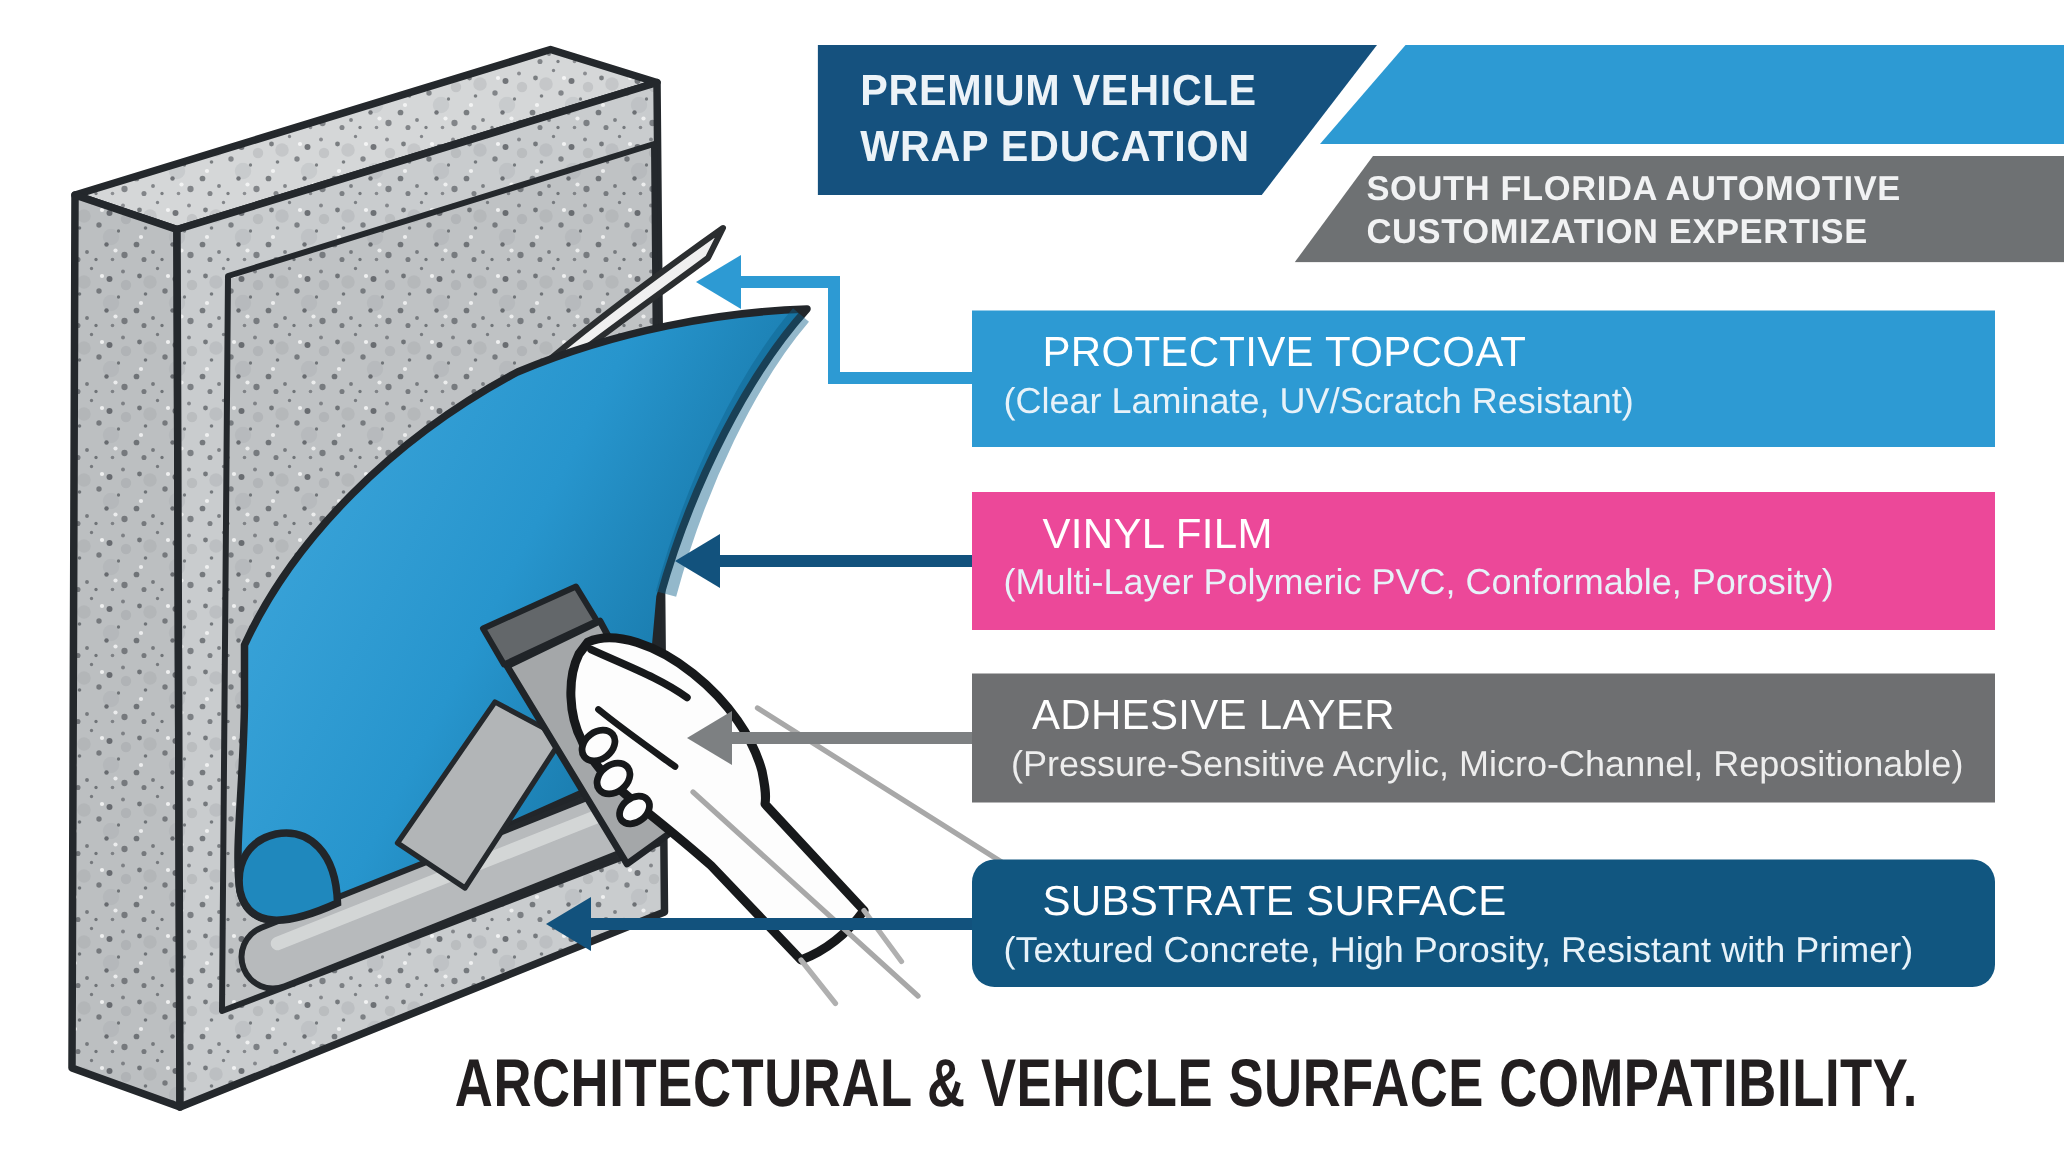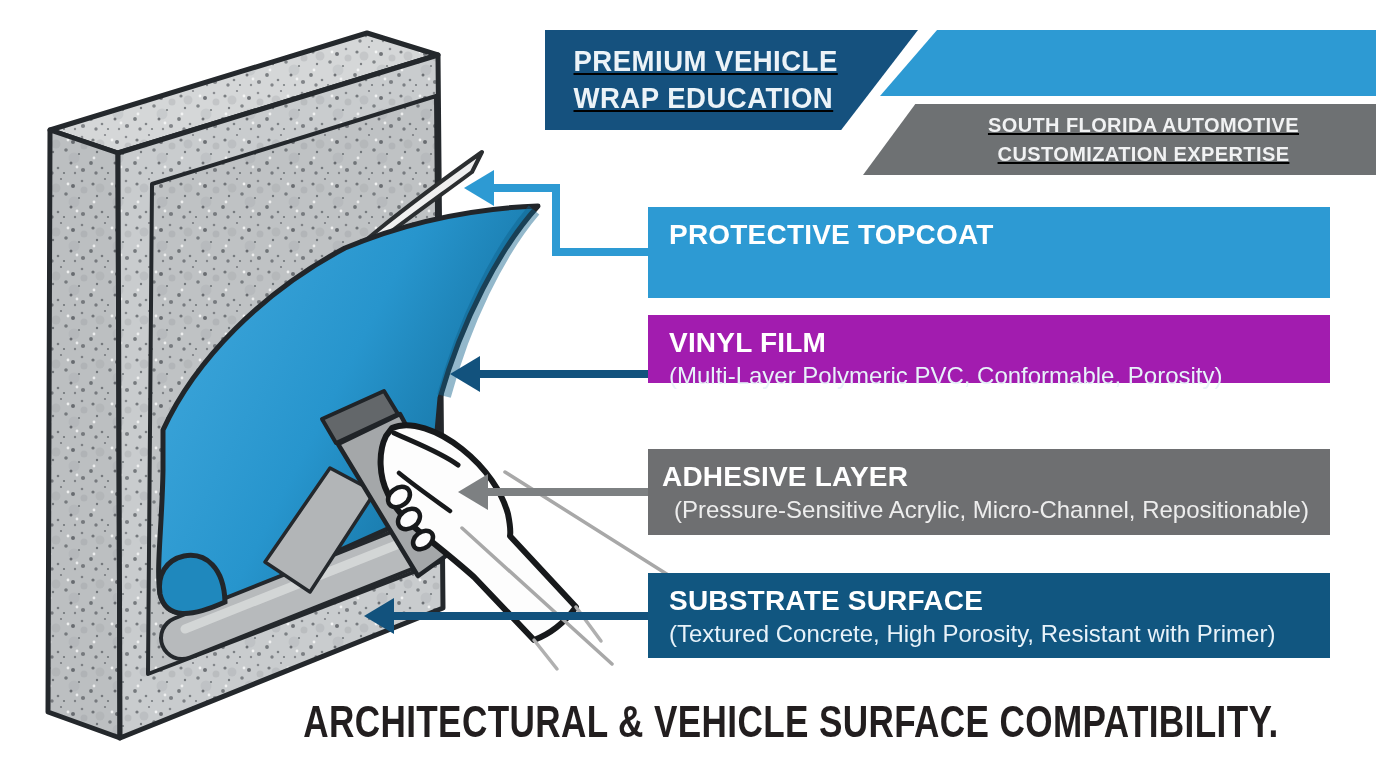--- a/index.html
+++ b/index.html
@@ -1,41 +1,41 @@
 <!DOCTYPE html>
 <html><head>
 <meta charset="utf-8">
 <style>
   html,body{margin:0;padding:0;background:#ffffff;}
   #canvas{position:relative;width:1376px;height:768px;background:#ffffff;overflow:hidden;
           font-family:"Liberation Sans",sans-serif;}
   #scene{position:absolute;left:0;top:0;z-index:1;}
 
   
-  .banner{position:absolute;z-index:2;box-sizing:border-box;text-decoration:underline;}
+  .banner{position:absolute;z-index:2;box-sizing:border-box;}
   #banner-primary{left:545px;top:30px;width:373px;height:100px;background:#15517e;
       clip-path:polygon(0 0,100% 0,79.4% 100%,0 100%);}
   #banner-primary .btxt{padding:13px 0 0 30px;color:#ecf3f8;font-weight:bold;font-size:29px;
       line-height:37px;letter-spacing:.5px;transform:scaleX(.95);transform-origin:left top;white-space:nowrap;}
   #banner-accent{left:880px;top:30px;width:496px;height:66px;background:#2d9ad3;
       clip-path:polygon(11.5% 0,100% 0,100% 100%,0 100%);}
   #banner-secondary{left:863px;top:104px;width:513px;height:71px;background:#6e7173;
       clip-path:polygon(10.2% 0,100% 0,100% 100%,0 100%);}
-  #banner-secondary .btxt{padding:7px 0 0 48px;color:#f1f2f3;font-weight:bold;font-size:20px;
-      line-height:29px;letter-spacing:.4px;text-align:center;white-space:nowrap;}
+  #banner-secondary .btxt{padding:7px 0 0 48px;color:#f1f2f3;font-weight:bold;font-size:23px;
+      line-height:29px;letter-spacing:.4px;white-space:nowrap;}
 
   
   .lbox{position:absolute;left:648px;width:682px;z-index:2;box-sizing:border-box;padding:11px 0 0 21px;}
-  .ltitle{color:#ffffff;font-weight:bold;font-size:28px;line-height:33px;letter-spacing:.2px;white-space:nowrap;}
+  .ltitle{color:#ffffff;font-weight:normal;font-size:28px;line-height:33px;letter-spacing:.2px;white-space:nowrap;margin-left:26px;}
   .lsub{color:#e7f2f9;font-size:24px;line-height:29px;margin-top:2px;white-space:nowrap;}
   #lbox-0{top:207px;height:91px;background:#2d9ad3;}
-  #lbox-1{top:315px;height:68px;background:#a21caf;}
+  #lbox-1{top:328px;height:92px;background:#ec4899;}
   #lbox-2{top:449px;height:86px;background:#6e6f71;padding-left:14px;}
   #lbox-2 .lsub{color:#ededed;margin-left:12px;}
-  #lbox-3{top:573px;height:85px;background:#115680;}
+  #lbox-3{top:573px;height:85px;background:#115680;border-radius:15px;}
 
   
   #footer-headline{position:absolute;left:180px;top:696px;width:1120px;z-index:2;text-align:center;
       color:#221e1f;font-weight:bold;font-size:45px;letter-spacing:.5px;white-space:nowrap;
       transform:scaleX(.78);transform-origin:50% 50%;}
 </style>
 </head>
 <body>
 
 <div id="canvas">
@@ -185,20 +185,21 @@
   <div class="banner" id="banner-accent"></div>
   <div class="banner" id="banner-secondary">
     <div class="btxt">
       <div>SOUTH FLORIDA AUTOMOTIVE</div>
       <div>CUSTOMIZATION EXPERTISE</div>
     </div>
   </div>
 
   <div class="lbox" id="lbox-0">
     <div class="ltitle">PROTECTIVE TOPCOAT</div>
+    <div class="lsub">(Clear Laminate, UV/Scratch Resistant)</div>
   </div>
   <div class="lbox" id="lbox-1">
     <div class="ltitle">VINYL FILM</div>
     <div class="lsub">(Multi-Layer Polymeric PVC, Conformable, Porosity)</div>
   </div>
   <div class="lbox" id="lbox-2">
     <div class="ltitle">ADHESIVE LAYER</div>
     <div class="lsub">(Pressure-Sensitive Acrylic, Micro-Channel, Repositionable)</div>
   </div>
   <div class="lbox" id="lbox-3">

